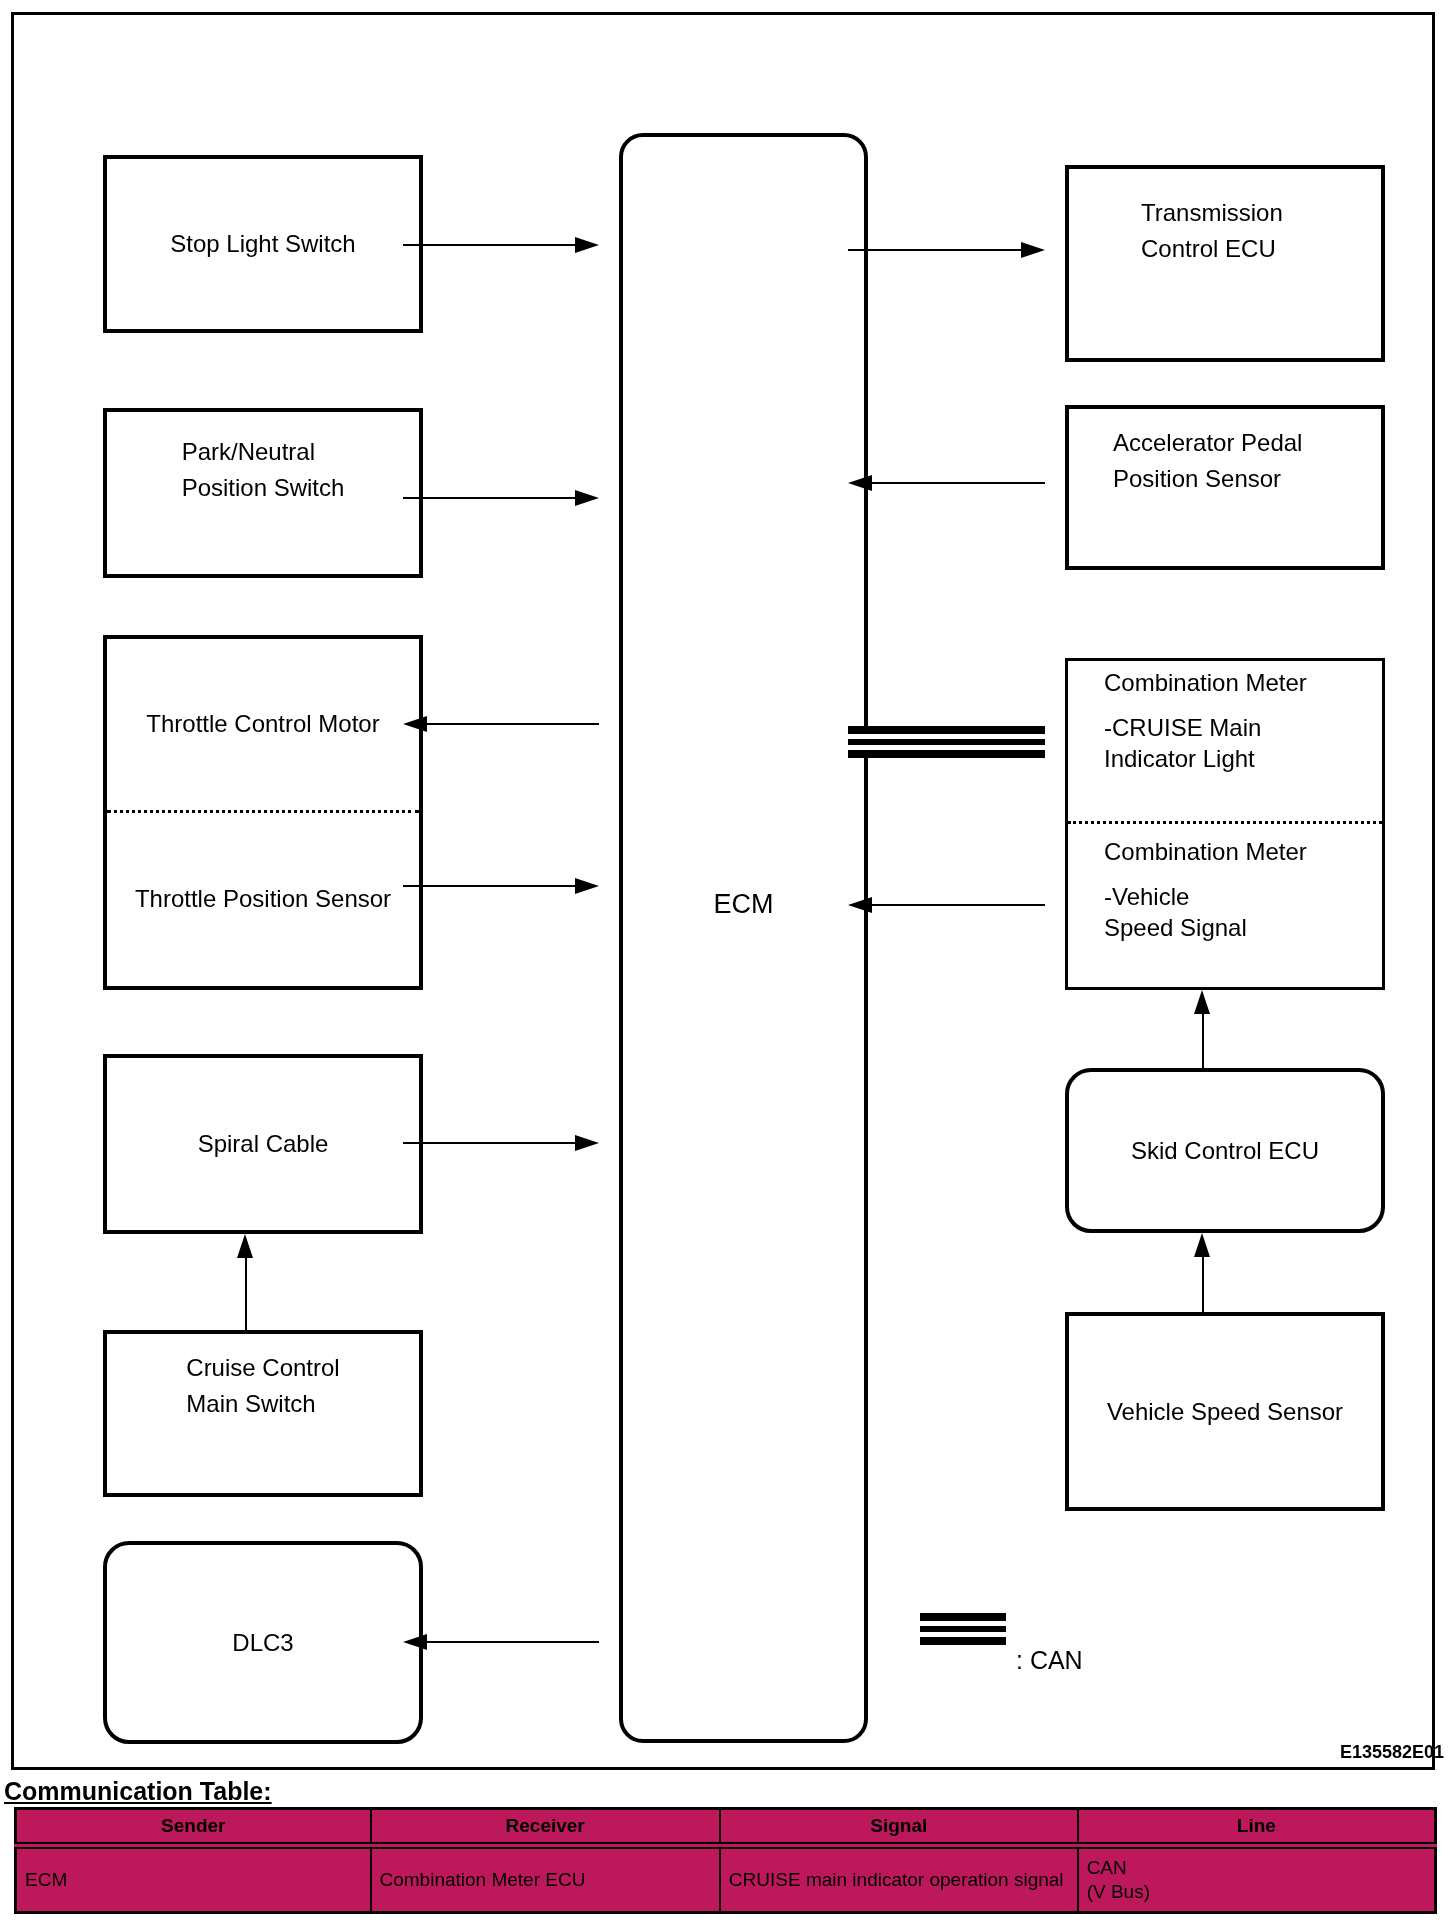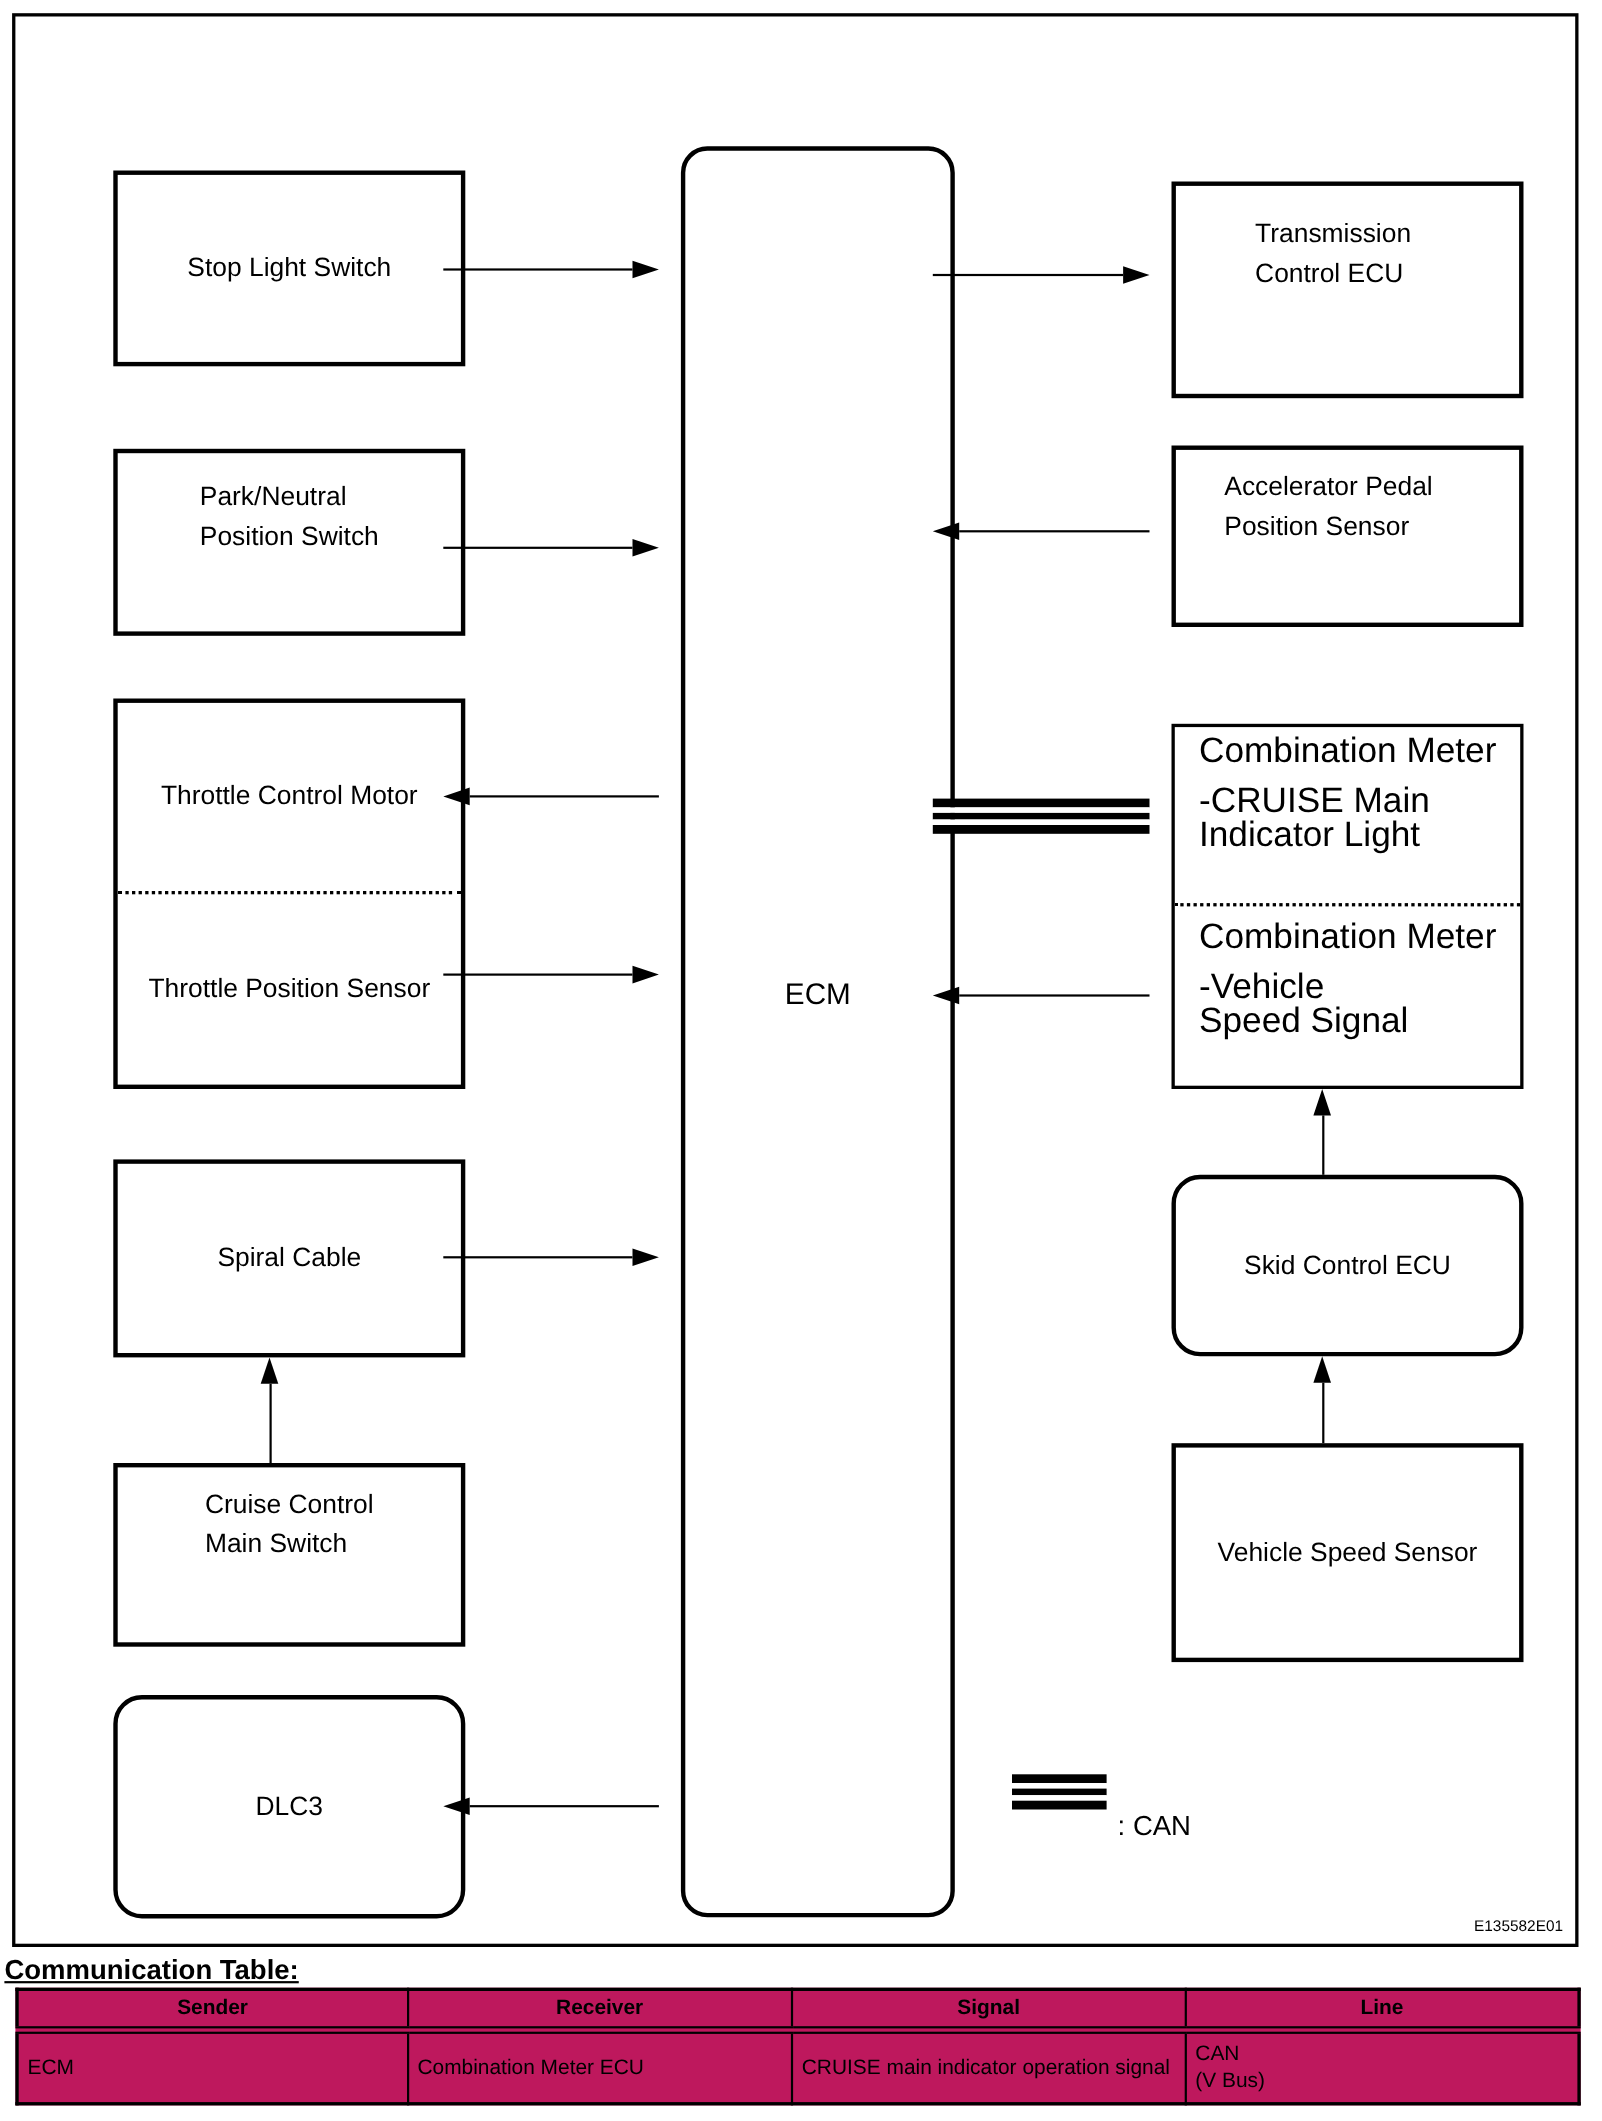--- a/index.html
+++ b/index.html
@@ -22,24 +22,24 @@
   .tri-r{border-width:8px 0 8px 24px;border-color:transparent transparent transparent #000;}
   .tri-l{border-width:8px 24px 8px 0;border-color:transparent #000 transparent transparent;}
   .tri-u{border-width:0 8px 24px 8px;border-color:transparent transparent #000 transparent;}
   .bus{position:absolute;}
   .bus .b1{height:8px;background:#000;}
   .bus .b2{height:5px;background:#fff;}
   .bus .b3{height:6px;background:#000;}
   .bus .b4{height:5px;background:#fff;}
   .bus .b5{height:8px;background:#000;}
   .ecm-label{position:absolute;top:752px;left:0;width:100%;text-align:center;font-size:27px;}
-  .meter-text{padding:6px 10px 0 22px;line-height:31px;font-size:32px;text-align:left;}
+  .meter-text{padding:6px 10px 0 36px;line-height:31px;font-size:24px;text-align:left;}
   .meter-text .gap{height:14px;}
   .legend-text{position:absolute;font-size:25px;}
-  .fig-code{position:absolute;font-size:14px;}
+  .fig-code{position:absolute;font-size:18px;font-weight:bold;}
   .tbl-heading{position:absolute;font-size:25px;font-weight:bold;}
   table.comm{position:absolute;border-collapse:collapse;table-layout:fixed;background:#be185d;}
   table.comm td,table.comm th{border:2px solid #000;font-size:19px;box-sizing:border-box;}
   table.comm{border:3px solid #000;}
   table.comm th{font-weight:bold;text-align:center;height:37px;border-bottom:7px double #000;}
   table.comm td{height:67px;text-align:left;padding:4px 6px 4px 8px;vertical-align:middle;line-height:24px;}
 </style>
 </head>
 <body>
 

